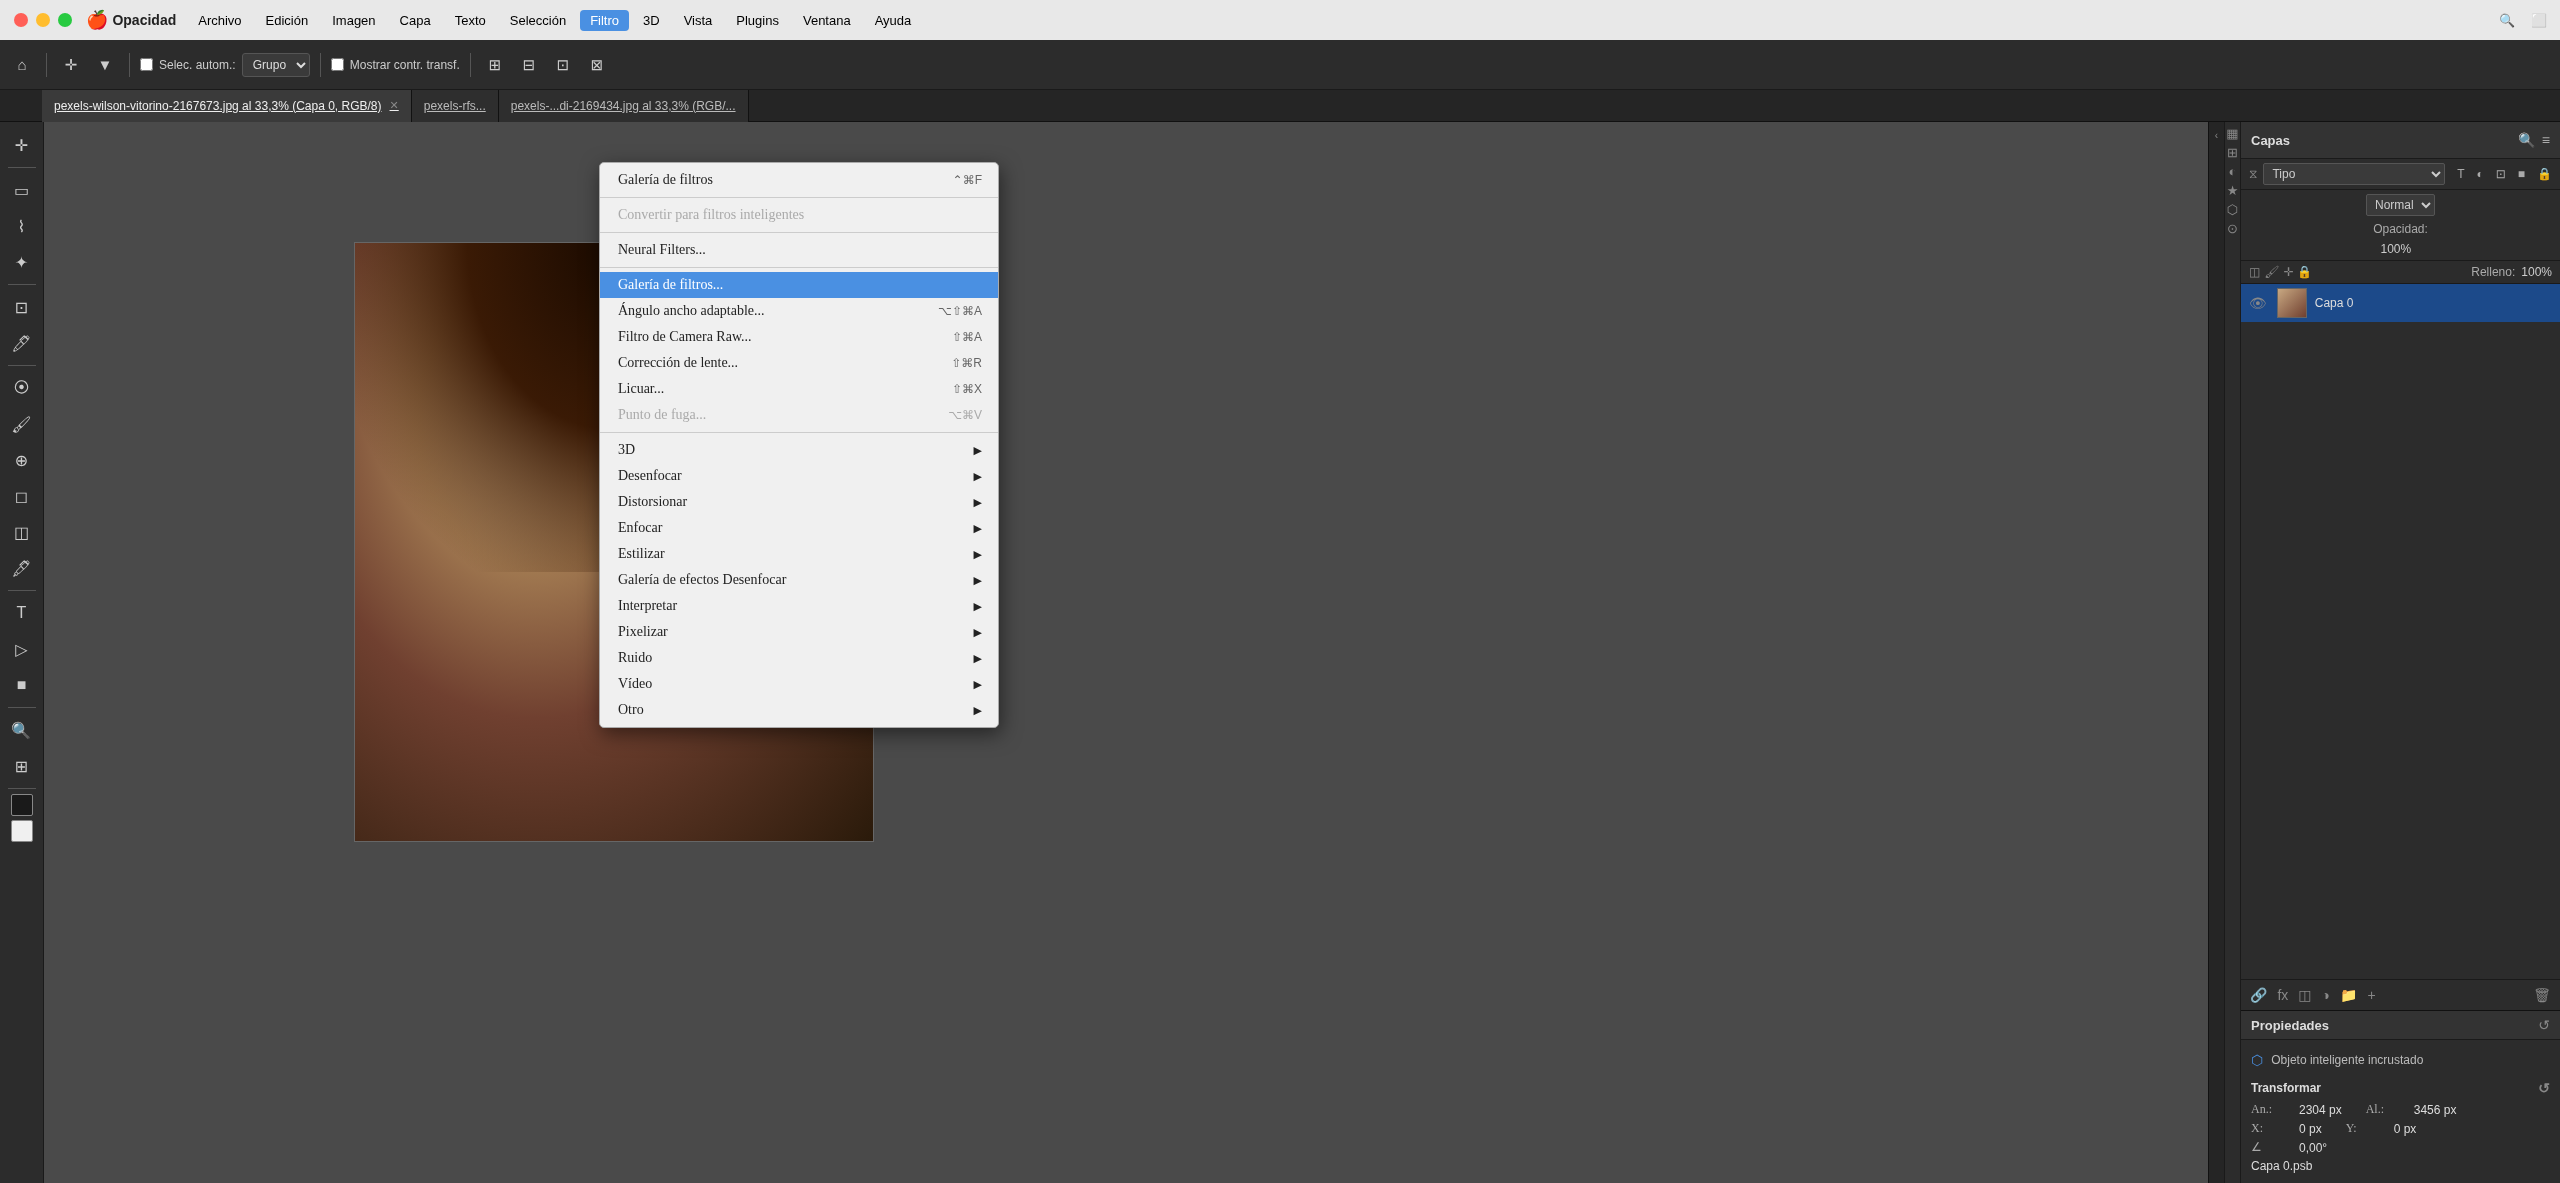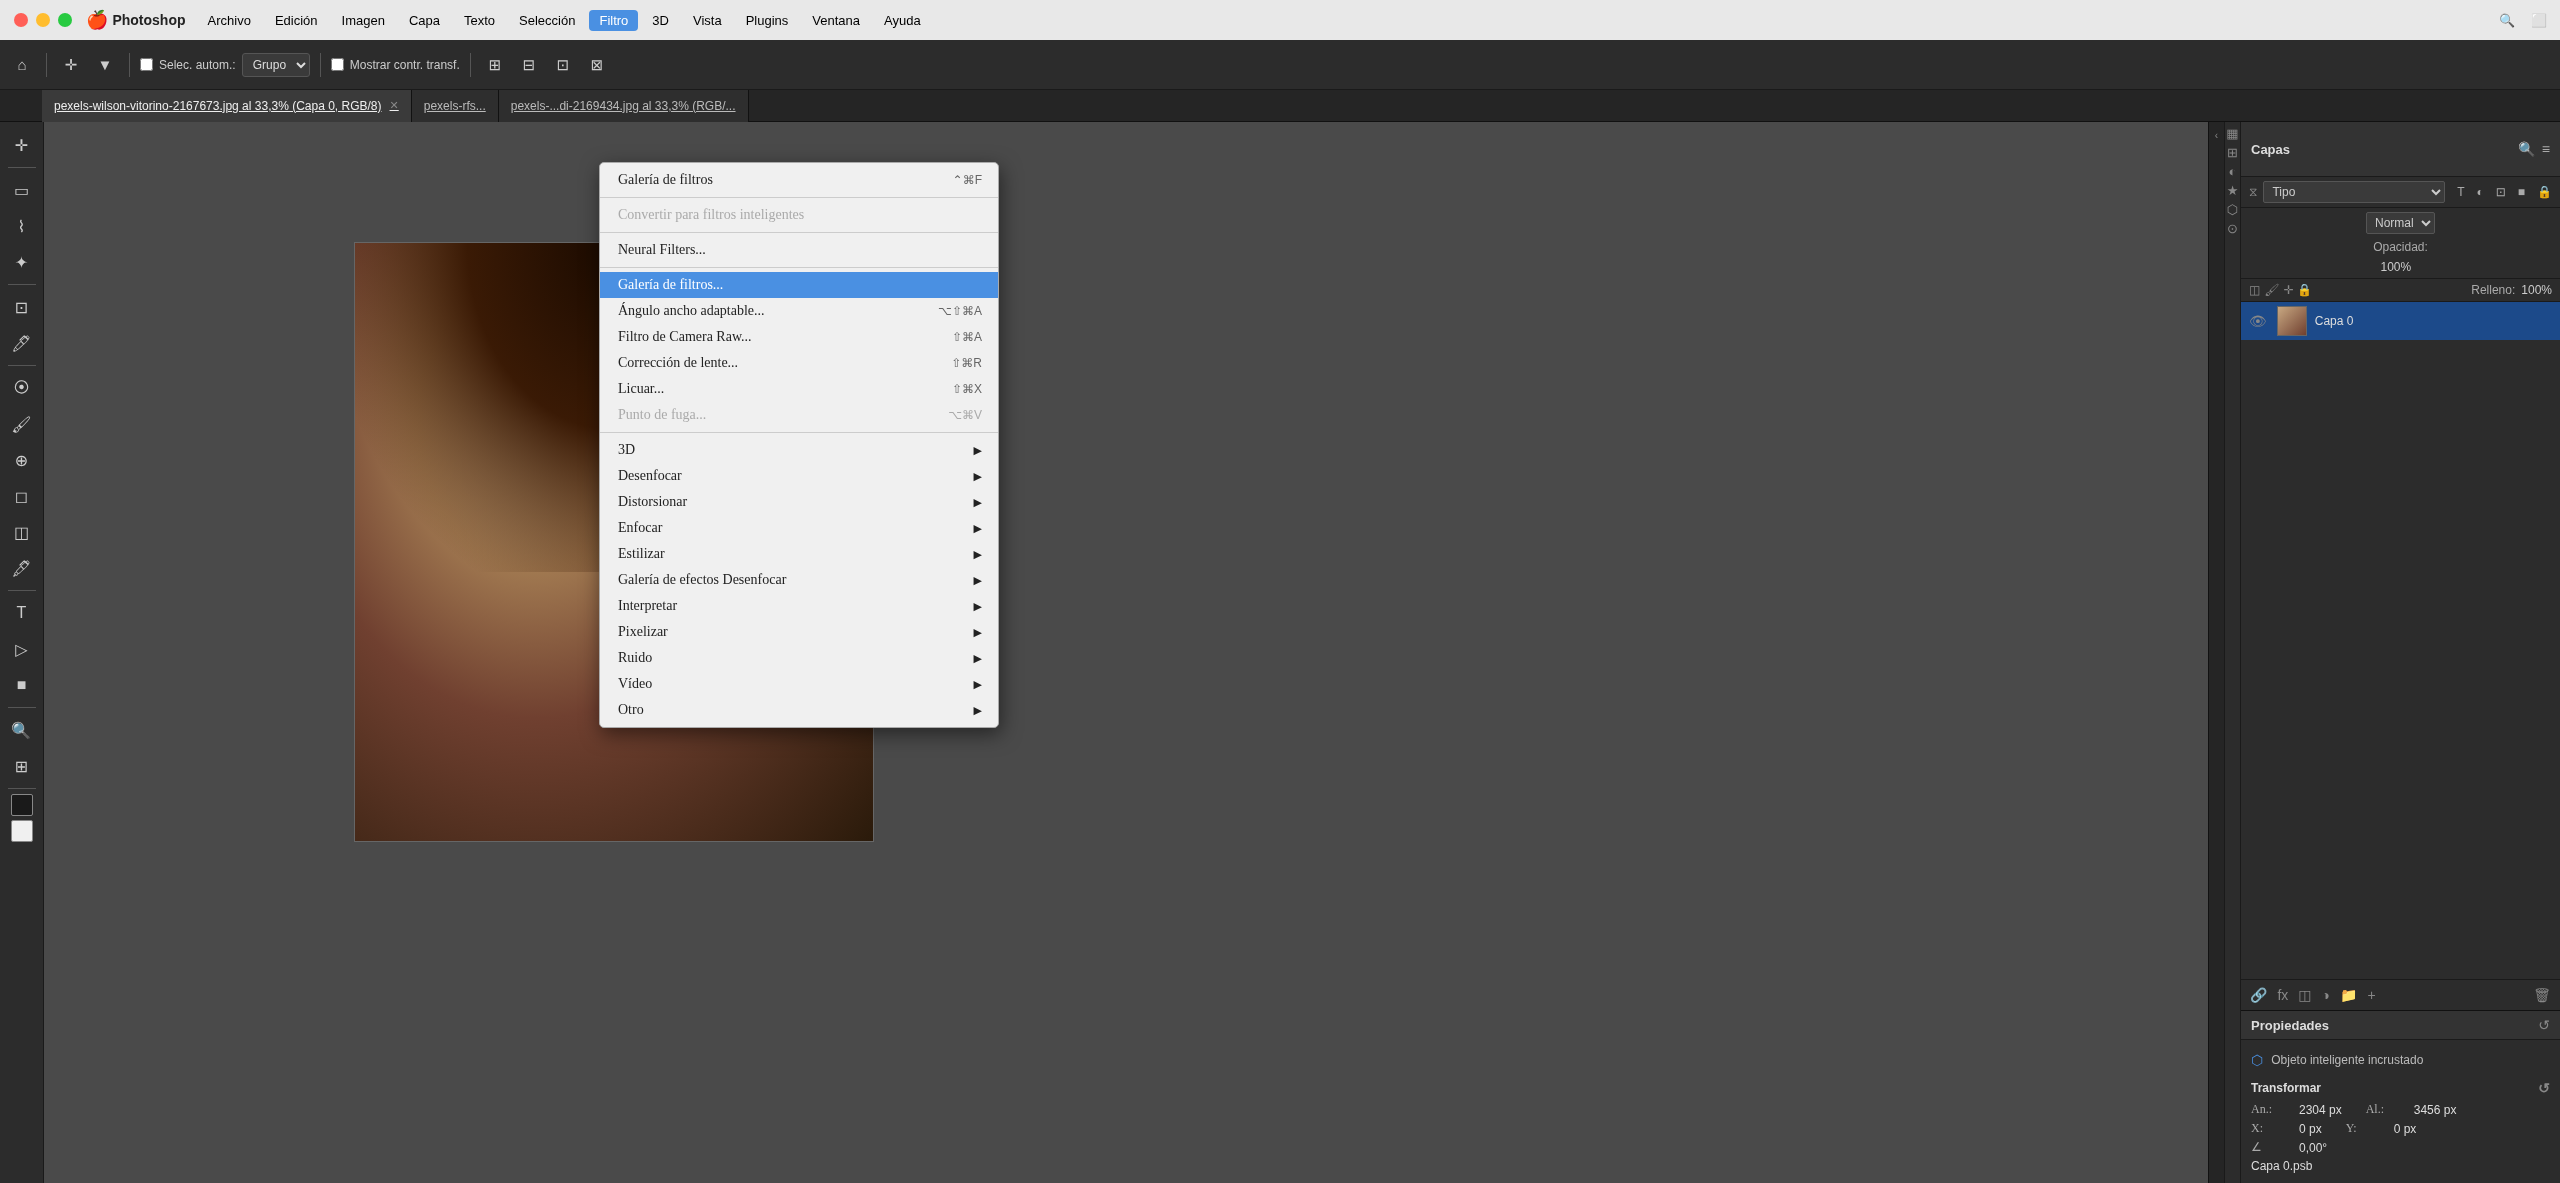--- a/index.html
+++ b/index.html
@@ -222,21 +222,21 @@
 
     
     #capas-panel {
       flex: 1;
       display: flex;
       flex-direction: column;
     }
     #capas-header {
       display: flex;
       align-items: center;
-      padding: 19px 10px;
+      padding: 10px 10px;
       background: #333;
       border-bottom: 1px solid #1a1a1a;
     }
     #capas-title { font-size: 13px; font-weight: 600; color: #ddd; flex: 1; }
     .panel-icon-btn { color: #aaa; font-size: 14px; cursor: pointer; margin-left: 6px; }
 
     .capas-toolbar {
       display: flex;
       align-items: center;
       padding: 4px 8px;
@@ -390,21 +390,21 @@
     .wc-green { width: 14px; height: 14px; border-radius: 50%; background: #28ca41; margin: 0 2px; }
   </style>
 </head>
 <body>
 
 <div id="menubar">
   <div class="wc-red"></div>
   <div class="wc-yellow"></div>
   <div class="wc-green"></div>
   <span style="margin-left:8px; font-size:18px;">🍎</span>
-  <span class="app-name">Photoshop</span>
+  <span class="app-name">Opacidad</span>
   <span class="menu-item">Archivo</span>
   <span class="menu-item">Edición</span>
   <span class="menu-item">Imagen</span>
   <span class="menu-item">Capa</span>
   <span class="menu-item">Texto</span>
   <span class="menu-item">Selección</span>
   <span class="menu-item active">Filtro</span>
   <span class="menu-item">3D</span>
   <span class="menu-item">Vista</span>
   <span class="menu-item">Plugins</span>

